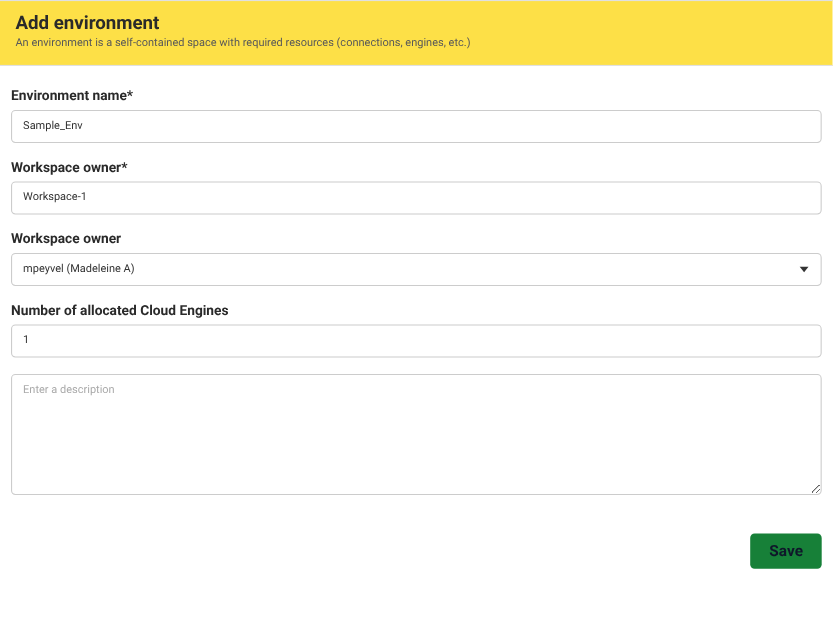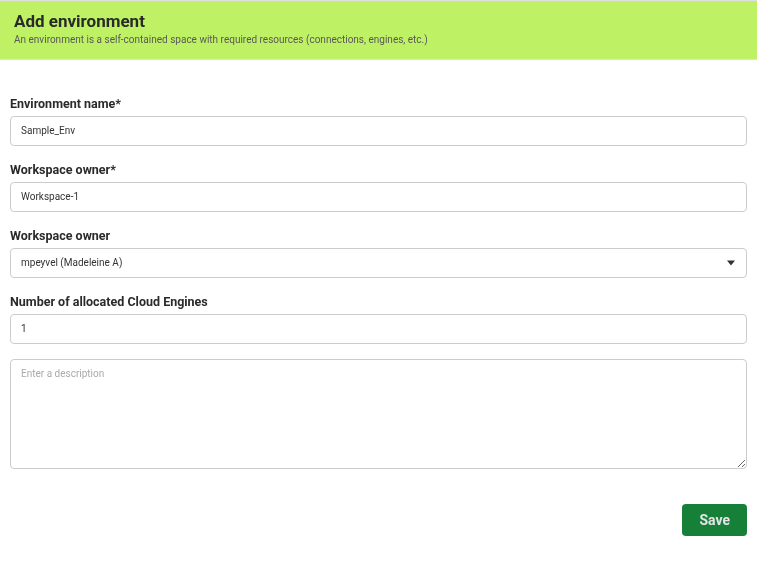--- a/index.html
+++ b/index.html
@@ -6,21 +6,21 @@
       box-sizing: border-box;
       margin: 0;
       padding: 0;
     }
     body {
       font-family: -apple-system, BlinkMacSystemFont, "Segoe UI", Roboto, "Helvetica Neue", Arial, sans-serif;
       background: #fff;
       width: 757px;
     }
     .header {
-      background: #bef264;
+      background: #fde047;
       border-top: 1px solid #e0e0e0;
       border-bottom: 1px solid #e0e0e0;
       padding: 10px 14px 14px 14px;
     }
     .header h1 {
       font-size: 17px;
       font-weight: 700;
       color: #2a2a2a;
       margin-bottom: 3px;
     }
@@ -33,21 +33,20 @@
     }
     .form-group {
       margin-bottom: 15px;
     }
     .form-group label {
       display: block;
       font-size: 12.5px;
       font-weight: 700;
       color: #2a2a2a;
       margin-bottom: 5px;
-      margin-top: 16px;
     }
     .form-control {
       display: block;
       width: 100%;
       padding: 7px 10px;
       font-size: 10px;
       line-height: 1.4;
       color: #333;
       background-color: #fff;
       border: 1px solid #ccc;
@@ -84,21 +83,21 @@
       resize: both;
       min-height: 110px;
     }
     .footer {
       display: flex;
       justify-content: flex-end;
       padding: 10px 10px 10px 10px;
     }
     .btn-save {
       background: #178038;
-      color: #e5e5e5;
+      color: #0f172a;
       border: none;
       border-radius: 4px;
       padding: 8px 17px;
       font-size: 14px;
       font-weight: 700;
       cursor: pointer;
       font-family: inherit;
     }
   </style>
 </head>

